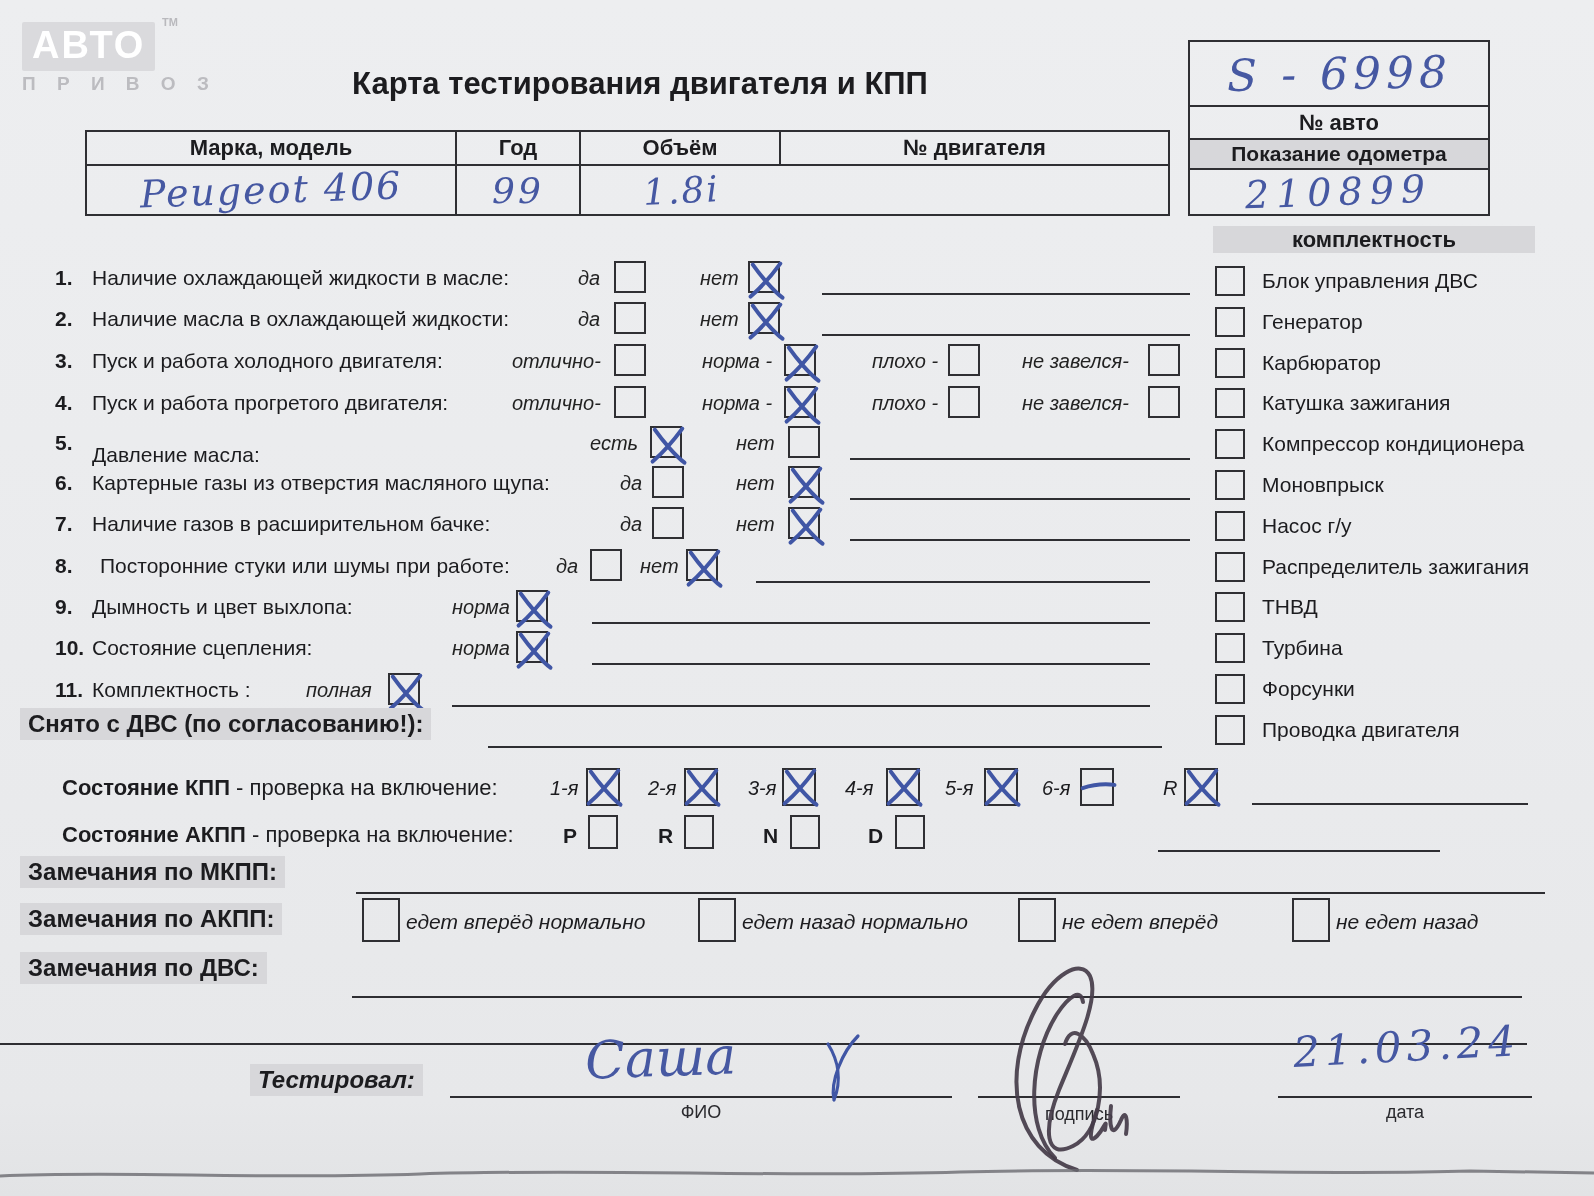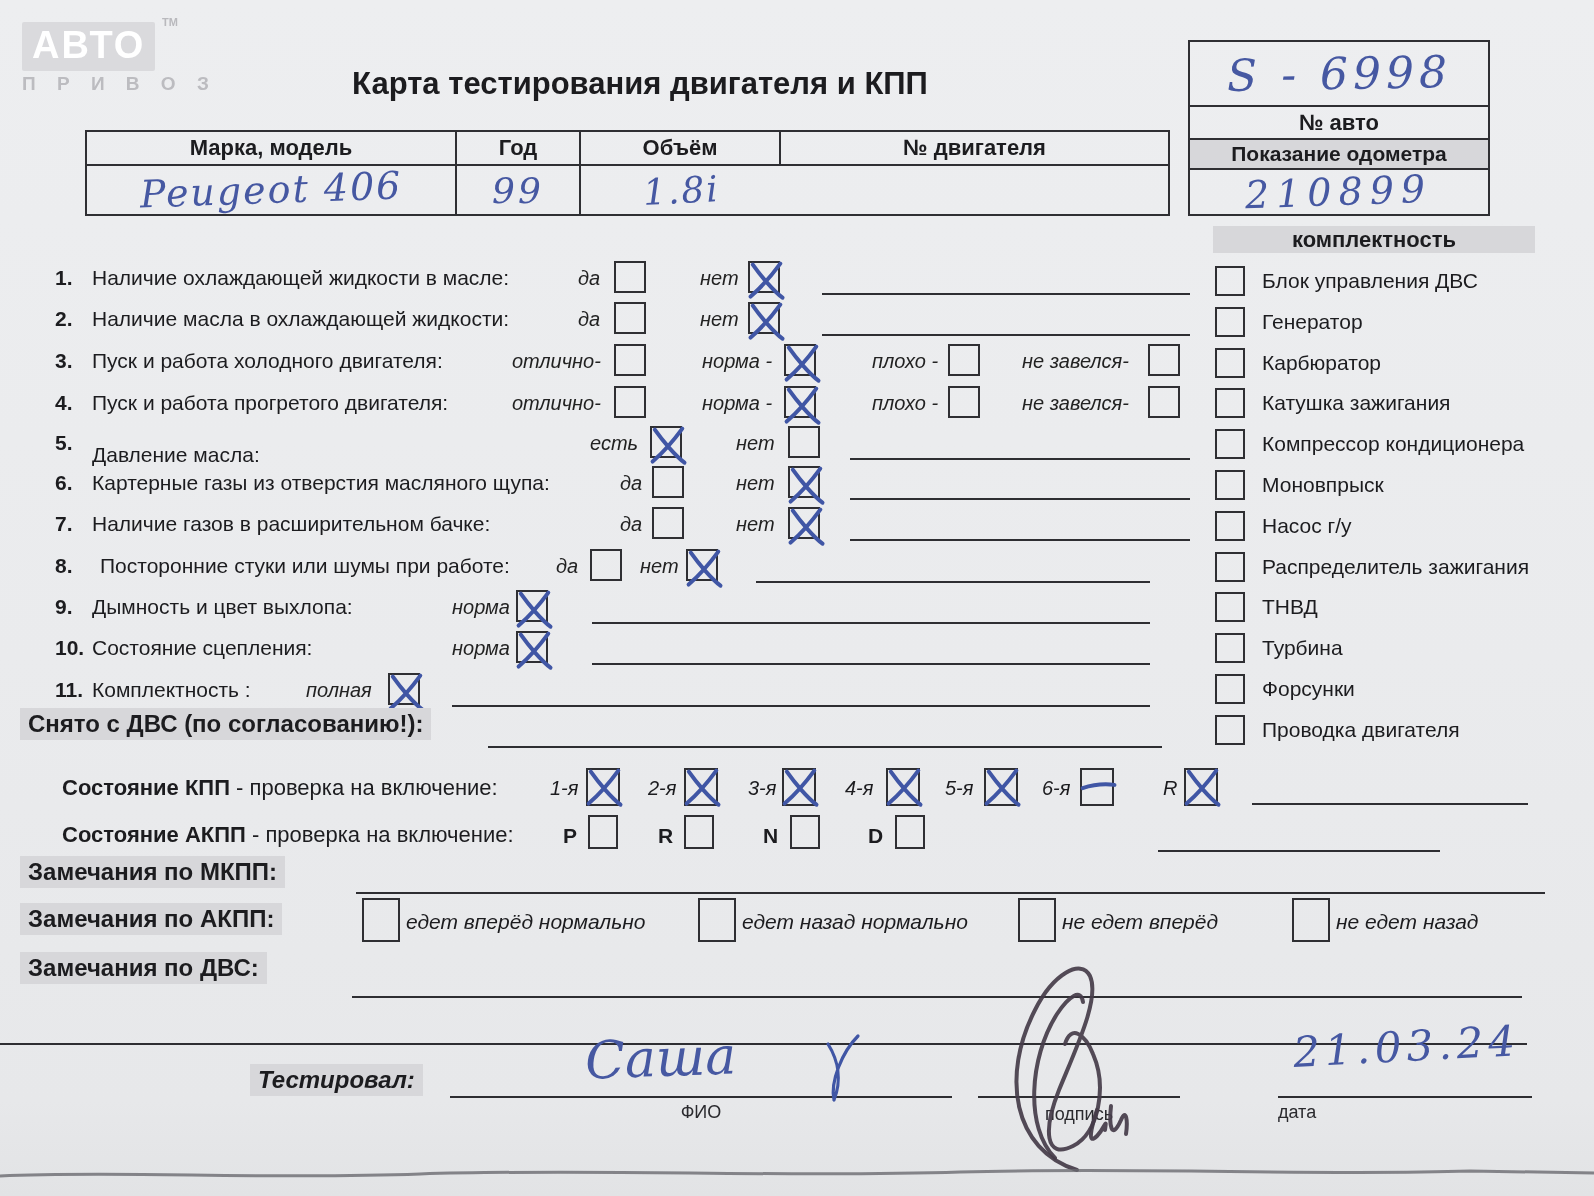--- a/index.html
+++ b/index.html
@@ -338,21 +338,21 @@
   <div class="uline" style="left:352px;top:996px;width:1170px;"></div>
 
   <div class="uline" style="left:0px;top:1043px;width:1527px;"></div>
 
   <div class="sec-label hl i" style="left:250px;top:1064px;">Тестировал:</div>
   <div class="uline" style="left:450px;top:1096px;width:502px;"></div>
   <div class="uline" style="left:978px;top:1096px;width:202px;"></div>
   <div class="uline" style="left:1278px;top:1096px;width:254px;"></div>
   <div class="cap" style="left:450px;top:1102px;width:502px;text-align:center;">ФИО</div>
   <div class="cap" style="left:978px;top:1104px;width:202px;text-align:center;">подпись</div>
-  <div class="cap" style="left:1278px;top:1102px;width:254px;">дата</div>
+  <div class="cap" style="left:1278px;top:1102px;width:254px;text-align:center;">дата</div>
 
   <span class="abs hand" style="left:585px;top:1028px;font-size:52px;transform:rotate(-2deg);">Саша</span>
   <svg class="abs flour" style="left:818px;top:1030px;" width="50" height="80" viewBox="0 0 50 80">
     <path d="M10 14 C 20 30, 24 50, 16 70 M16 70 C 12 52, 24 22, 40 6"></path>
   </svg>
   <span class="abs hand" style="left:1293px;top:1022px;font-size:42px;letter-spacing:5px;transform:rotate(-3deg);">21.03.24</span>
 
   <svg class="abs sig" style="left:985px;top:958px;" width="190" height="220" viewBox="0 0 190 220">
     <path d="M92 212 C 28 192, 16 118, 50 52 C 68 16, 96 0, 105 18 C 115 40, 92 88, 74 132 C 58 172, 60 202, 88 188 C 114 175, 122 128, 108 96 C 100 76, 86 66, 80 86"></path>
     <path d="M70 200 C 40 170, 44 100, 72 56 C 84 38, 96 30, 98 44"></path>

